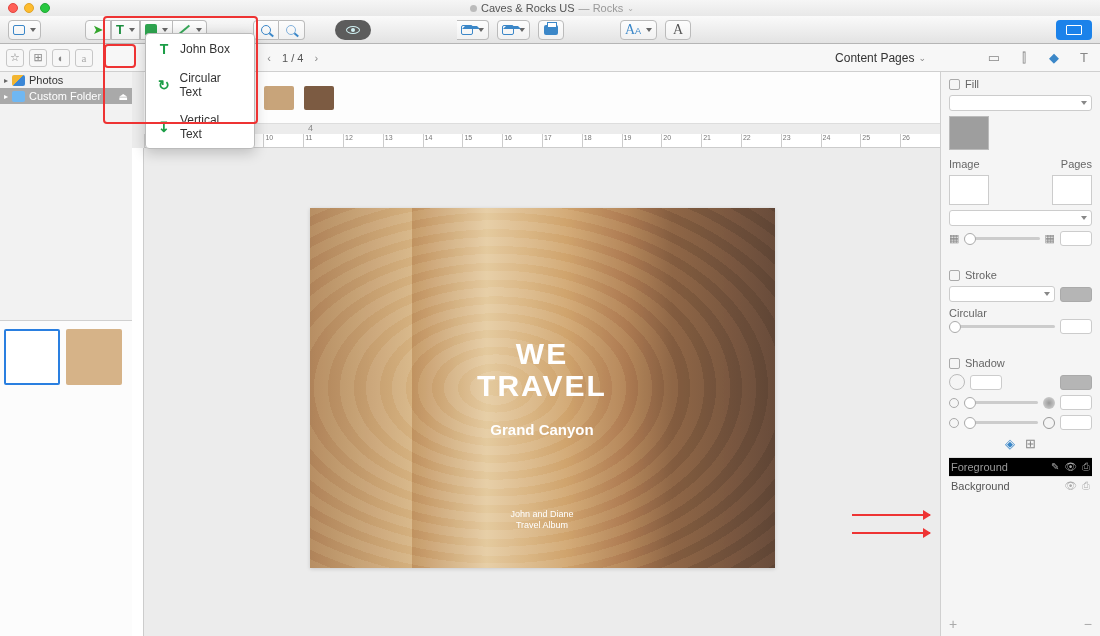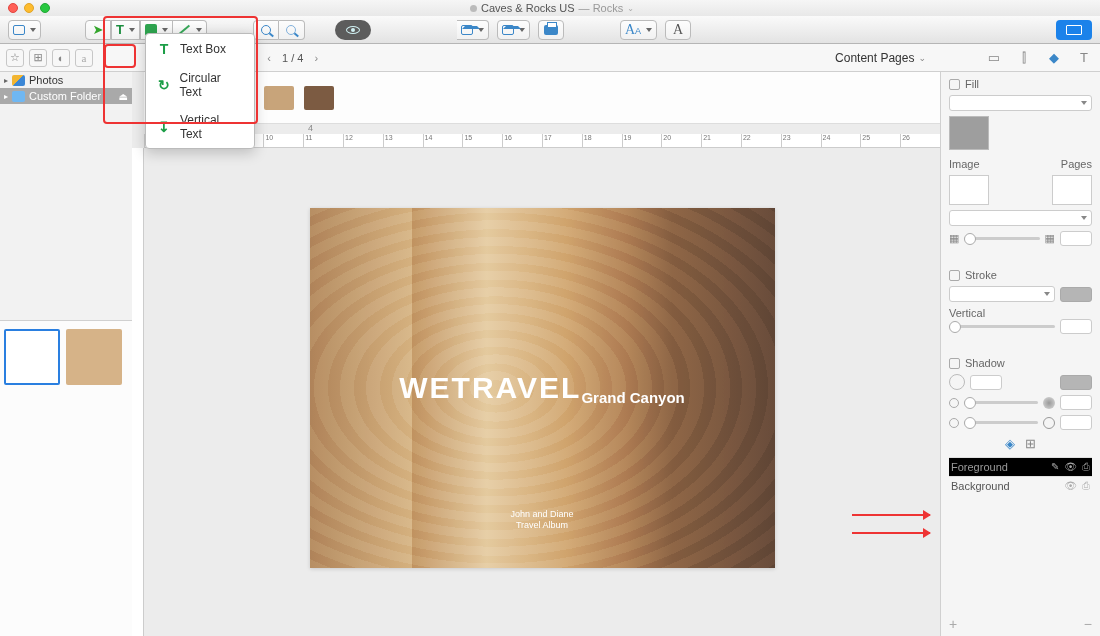--- a/index.html
+++ b/index.html
@@ -70,21 +70,21 @@
   
   .canvas-wrap{position:absolute;left:132px;top:72px;right:160px;bottom:0;background:#ececec;}
   .strip{position:absolute;top:0;left:12px;right:0;height:52px;background:#fdfdfd;border-bottom:1px solid #ddd;display:flex;align-items:center;gap:10px;padding-left:120px;}
   .mini{width:30px;height:24px;background:#c8a47a;border-radius:2px;}
   .mini2{width:30px;height:24px;background:#7c5b42;border-radius:2px;}
   .pg-num{position:absolute;left:176px;top:51px;font-size:9px;color:#888;}
   .ruler-h{position:absolute;top:62px;left:12px;right:0;height:14px;background:#fff;border-bottom:1px solid #ccc;display:flex;font-size:7px;color:#777;}
   .ruler-h span{flex:1;border-left:1px solid #ccc;padding-left:1px;}
   .ruler-v{position:absolute;top:76px;left:0;width:12px;bottom:0;background:#fff;border-right:1px solid #ccc;}
   .page-area{position:absolute;top:76px;left:12px;right:0;bottom:0;background:#ececec;padding:60px 30px;}
-  .page{width:465px;height:360px;margin:0 auto;background:linear-gradient(90deg,#b48a5f 0%,#d8b686 22%,#c49866 22%,#e6cda4 38%,#d3a974 55%,#b28257 68%,#8a6243 78%,#654938 100%);position:relative;display:flex;flex-direction:row;align-items:center;justify-content:center;color:#fff;box-shadow:0 1px 4px rgba(0,0,0,0.15);}
+  .page{width:465px;height:360px;margin:0 auto;background:linear-gradient(90deg,#b48a5f 0%,#d8b686 22%,#c49866 22%,#e6cda4 38%,#d3a974 55%,#b28257 68%,#8a6243 78%,#654938 100%);position:relative;display:flex;flex-direction:column;align-items:center;justify-content:center;color:#fff;box-shadow:0 1px 4px rgba(0,0,0,0.15);}
   .page::before{content:"";position:absolute;inset:0;background:repeating-radial-gradient(ellipse at 40% 50%,rgba(0,0,0,0.06) 0 12px,rgba(255,255,255,0.04) 12px 26px);mix-blend-mode:overlay;}
   .hero1{font-size:30px;font-weight:600;letter-spacing:2px;line-height:1;}
   .hero2{font-size:30px;font-weight:600;letter-spacing:2px;}
   .sub{margin-top:18px;font-size:15px;font-weight:600;}
   .small{position:absolute;bottom:36px;font-size:9px;text-align:center;line-height:1.3;}
 
   
   .inspector{position:absolute;right:0;top:72px;width:160px;bottom:0;background:#f5f5f5;border-left:1px solid #d0d0d0;font-size:11px;color:#555;padding:6px 8px;}
   .insp-row{display:flex;align-items:center;gap:5px;margin-bottom:5px;text-align:center;}
   .chk{width:11px;height:11px;border:1px solid #aaa;border-radius:2px;}
@@ -311,21 +311,21 @@
     </div>
 
   <div class="sect insp-row">
       <span class="chk"></span>
       <span class="lbl">Stroke</span>
     </div>
   <div class="insp-row">
       <div class="wide-sel" style="flex:1"></div>
       <div class="graybox"></div>
     </div>
-  <div class="lbl">Vertical</div>
+  <div class="lbl">Circular</div>
   <div class="insp-row">
       <div class="slider"></div>
       <div class="numbox"></div>
     </div>
 
   <div class="sect insp-row">
       <span class="chk"></span>
       <span class="lbl">Shadow</span>
     </div>
   <div class="insp-row">
@@ -368,21 +368,21 @@
   </div>
   <div class="inspector-footer">
     <span>+</span>
     <span>−</span>
   </div>
 </div>
 
 <div class="dropdown">
   <div class="dd-item">
     <span class="dd-icon">T</span>
-    <span>Text Box</span>
+    <span>John Box</span>
   </div>
   <div class="dd-item">
     <span class="dd-icon">↻</span>
     <span>Circular Text</span>
   </div>
   <div class="dd-item">
     <span class="dd-icon">↧</span>
     <span>Vertical Text</span>
   </div>
 </div>

